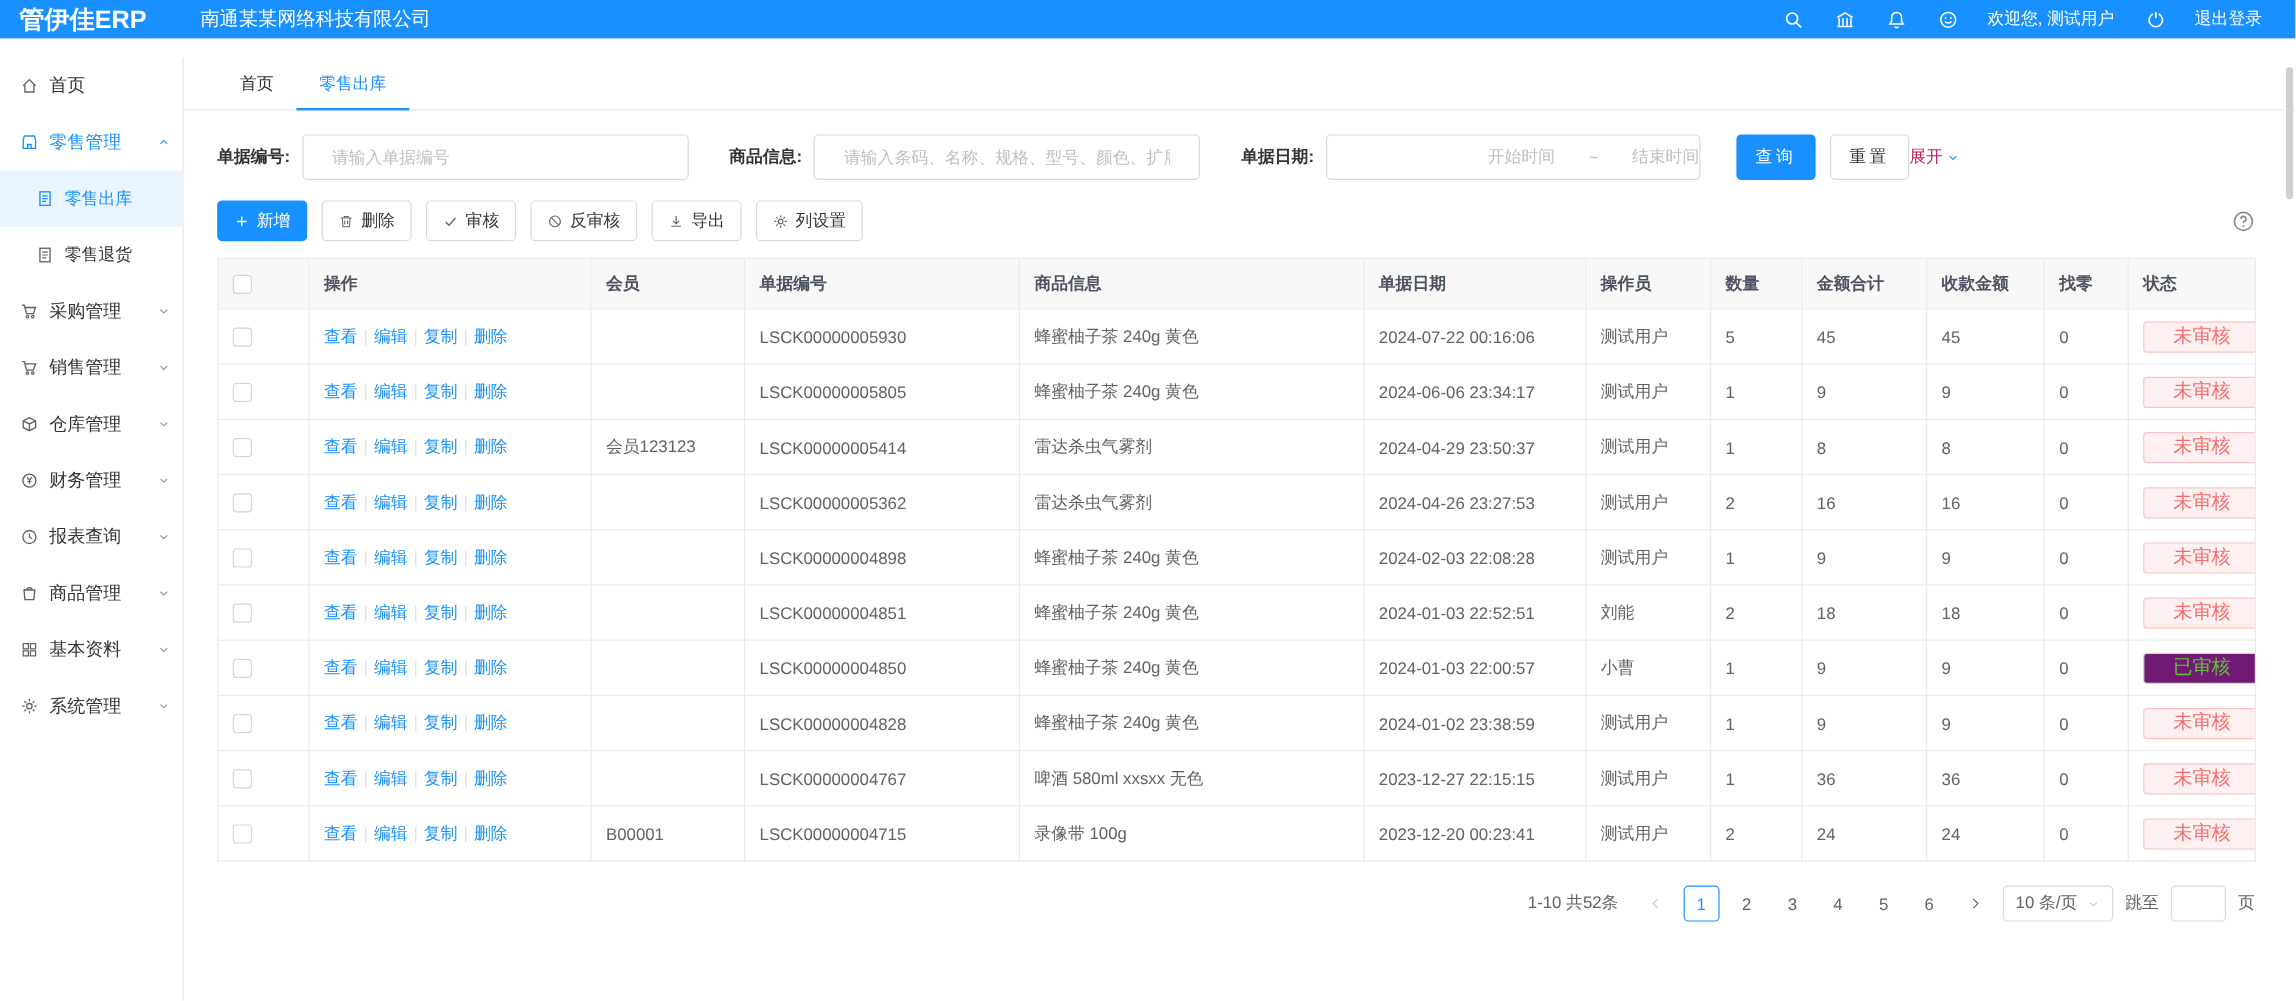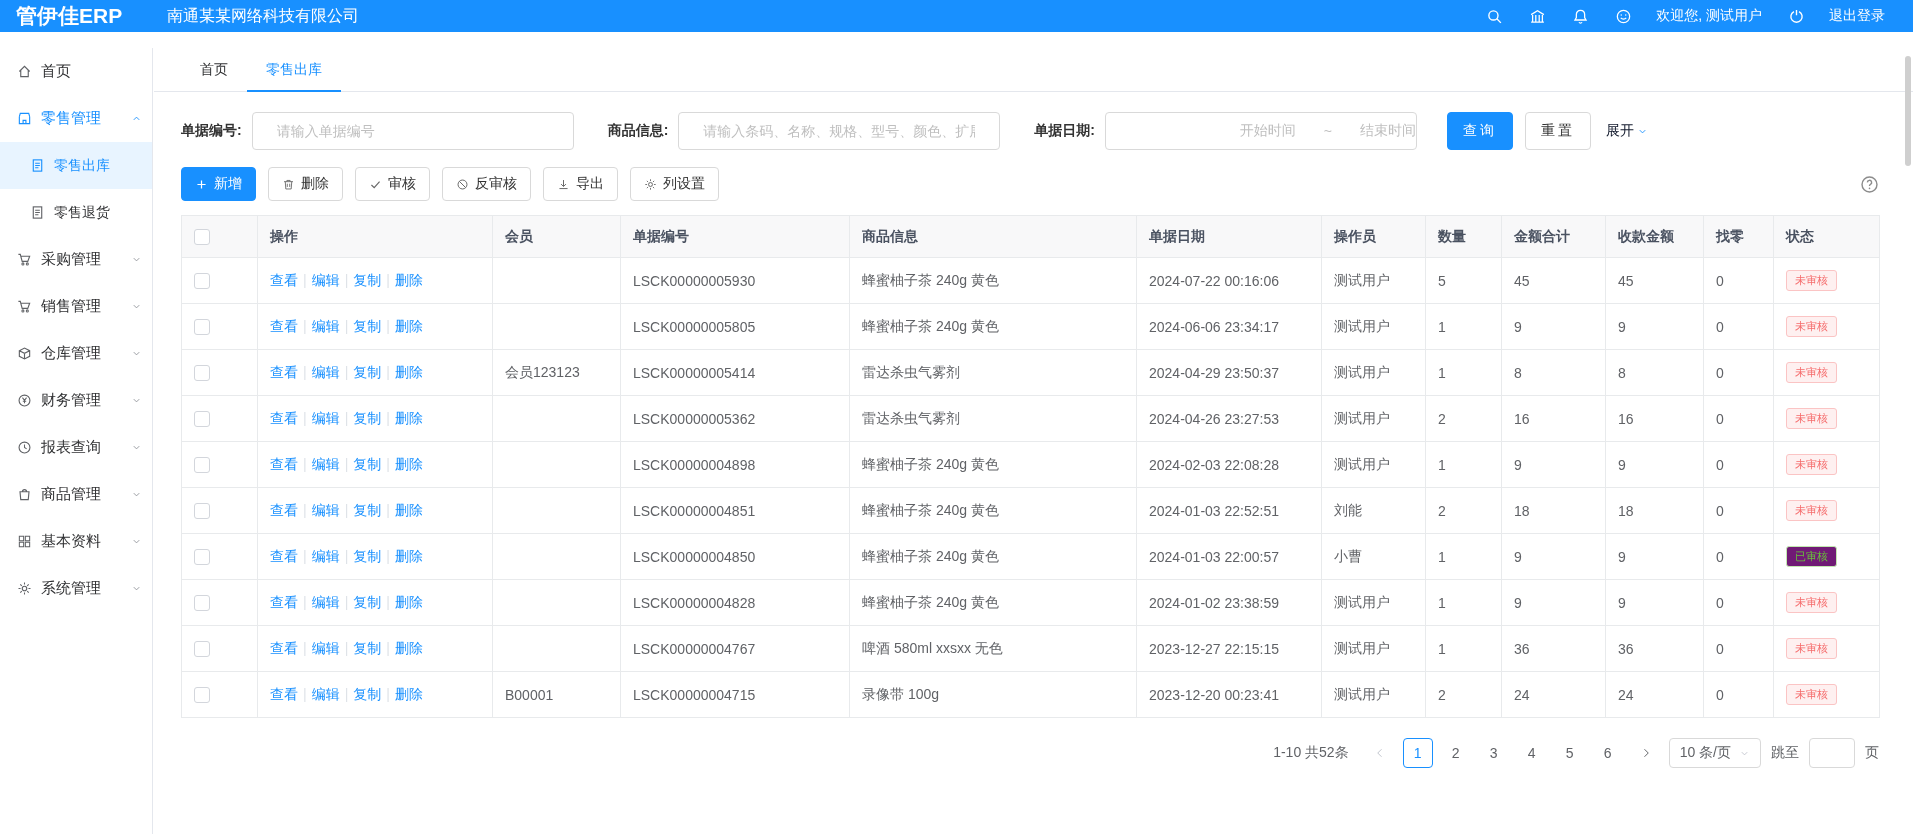--- a/index.html
+++ b/index.html
@@ -43,21 +43,21 @@
 
   
   .filters{display:flex;align-items:center;margin-top:20px}
   .f-label{font-weight:700;color:#333;margin-right:10px;white-space:nowrap}
   .ml34{margin-left:34px}
   .f-input{height:38px;border:1px solid #d9d9d9;border-radius:4px;padding:0 24px;width:322px;font-size:14px;color:#333;outline:none;background:#fff}
   .f-input::placeholder{color:#bfbfbf}
   .date-range{width:312px;height:38px;border:1px solid #d9d9d9;border-radius:4px;display:flex;align-items:center;justify-content:flex-end;gap:28px;color:#bfbfbf;background:#fff;cursor:pointer;white-space:nowrap}
   .btn{height:38px;border-radius:4px;padding:0 15px;font-size:14px;border:1px solid #d9d9d9;background:#fff;color:#333;cursor:pointer;letter-spacing:3px;margin-left:12px;white-space:nowrap}
   .btn-primary{background:#1890ff;border-color:#1890ff;color:#fff;margin-left:30px}
-  .expand-link{color:#0f172a;margin-left:15px;cursor:pointer;display:flex;align-items:center;gap:3px;white-space:nowrap}
+  .expand-link{color:#be185d;cursor:pointer;display:flex;align-items:center;gap:3px;white-space:nowrap}
   .expand-link .chev-sm{color:#1890ff}
 
   
   .toolbar{display:flex;align-items:center;margin-top:17px}
   .tbtn{height:34px;border-radius:4px;padding:0 13px;font-size:14px;border:1px solid #d9d9d9;background:#fff;color:#333;cursor:pointer;display:flex;align-items:center;gap:6px;margin-right:12px;white-space:nowrap}
   .tbtn .ic14{color:#666}
   .tbtn-primary{background:#1890ff;border-color:#1890ff;color:#fff}
   .tbtn-primary .ic14{color:#fff}
   .help-icon{margin-left:auto;color:#8c8c8c;cursor:pointer;display:flex;align-items:center}
   .help-icon svg{width:19px;height:19px}
@@ -65,21 +65,21 @@
   
   table.grid{border-collapse:collapse;table-layout:fixed;width:1698px;margin-top:14px;font-size:14px}
   .grid th,.grid td{border:1px solid #e8eaec;padding:0 12px;text-align:left;overflow:hidden;white-space:nowrap;text-overflow:ellipsis}
   .grid th{background:#f8f8f9;height:42px;color:#4a5261;font-weight:700}
   .grid td{height:46px;color:#606266}
   .td-center,.th-center{text-align:center}
   .td-actions{text-align:center;padding:0 4px}
   .checkbox{display:inline-block;width:16px;height:16px;border:1px solid #d3d6dc;border-radius:3px;background:#fff;cursor:pointer;vertical-align:middle}
   .act-link{color:#1890ff;cursor:pointer}
   .act-sep{color:#dfe3e8;margin:0 5px}
-  .badge{display:inline-block;font-size:11px;line-height:1;padding:4px 8px;border-radius:3px}
+  .badge{display:inline-block;font-size:16px;line-height:1;padding:4px 24px;border-radius:3px}
   .badge-red{color:#f56c6c;background:#fef0f0;border:1px solid #fbc4c4}
   .badge-green{color:#67c23a;background:#701a75;border:1px solid #c2e7b0}
 
   
   .pagination{width:1698px;display:flex;align-items:center;justify-content:flex-end;gap:10px;margin-top:20px;color:#606266;font-size:14px}
   .pg-total{margin-right:8px}
   .page-numbers{display:flex;gap:8px}
   .pg-btn{min-width:30px;height:30px;line-height:28px;text-align:center;cursor:pointer;color:#606266;border:1px solid transparent;border-radius:4px}
   .pg-active{border-color:#1890ff;color:#1890ff}
   .pg-arrow{width:26px;height:30px;display:flex;align-items:center;justify-content:center;cursor:pointer}

